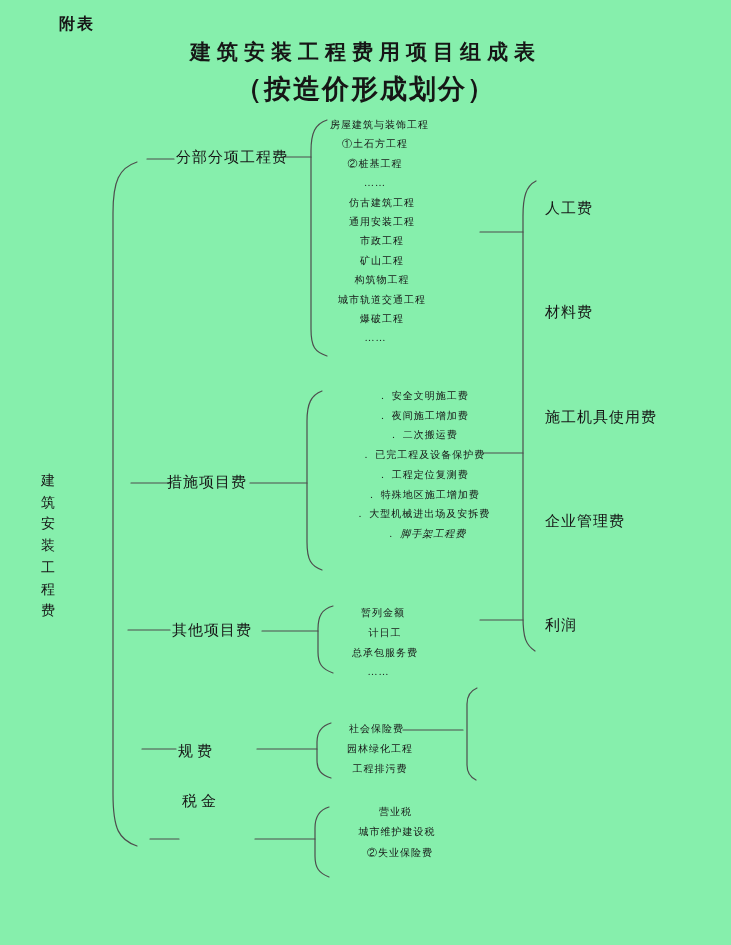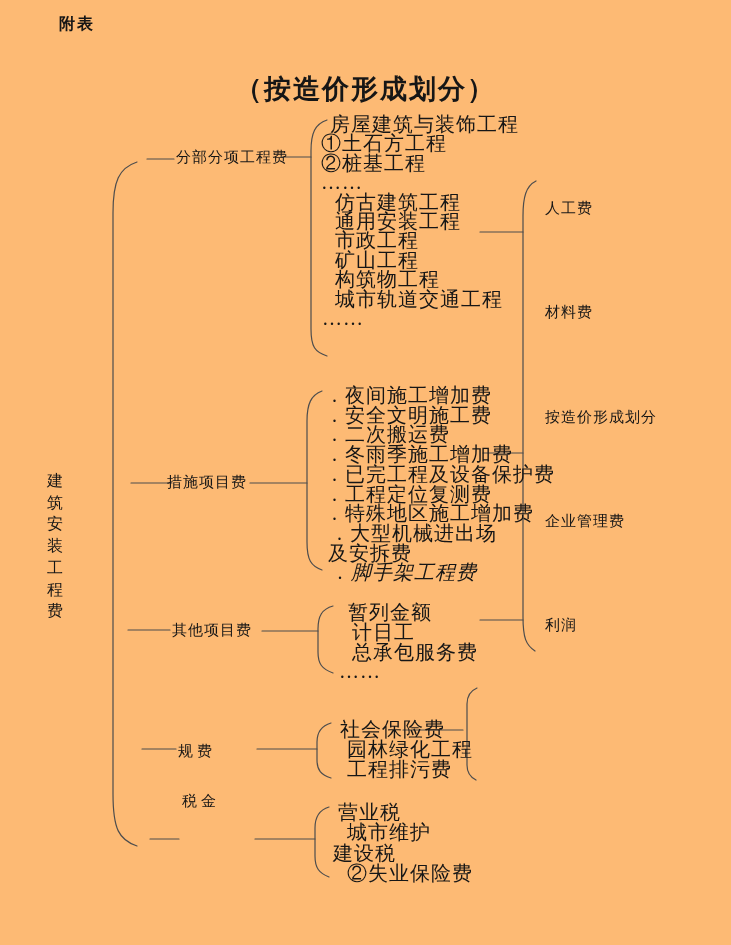--- a/index.html
+++ b/index.html
@@ -1,27 +1,27 @@
 <!DOCTYPE html>
 <html><head>
 <meta charset="utf-8">
 <style>
   html,body{margin:0;padding:0;background:#fff;}
-  .canvas{position:relative;width:731px;height:945px;background:#fdba74;overflow:hidden;
+  .canvas{position:relative;width:731px;height:945px;background:#86efac;overflow:hidden;
           font-family:"Liberation Serif", serif;color:#161616;}
   svg.wires{position:absolute;left:0;top:0;pointer-events:none;}
   .t{position:absolute;font-size:15px;letter-spacing:1px;white-space:nowrap;line-height:18px;}
   .annot{position:absolute;left:59px;top:14px;font-size:16px;font-weight:bold;letter-spacing:2px;}
   .title{position:absolute;left:0;right:0;top:38px;text-align:center;font-size:21px;
          font-weight:bold;letter-spacing:6px;}
   .subtitle{position:absolute;left:0;right:0;top:71px;text-align:center;font-size:27px;
             font-weight:bold;letter-spacing:2px;}
-  .root{position:absolute;left:47px;top:470px;width:17px;font-size:16px;line-height:21.7px;
+  .root{position:absolute;left:41px;top:470px;width:17px;font-size:14px;line-height:21.7px;
         word-break:break-all;letter-spacing:0;}
-  .group{position:absolute;font-size:20px;letter-spacing:1px;}
+  .group{position:absolute;font-size:10px;letter-spacing:1px;text-align:center;}
   .group>div{white-space:nowrap;}
   #g1{left:321px;top:115px;line-height:19.4px;}
   #g2{left:328px;top:386px;line-height:19.7px;width:190px;}
   #g3{left:339px;top:603px;line-height:19.8px;}
   #g4{left:340px;top:719px;line-height:20px;}
   #g5{left:333px;top:802px;line-height:20.4px;width:120px;}
   #gi{left:477px;top:684px;line-height:20px;}
   .p0{padding-left:0;} .p1{padding-left:1px;} .p4{padding-left:4px;} .p5{padding-left:5px;}
   .p7{padding-left:7px;} .p9{padding-left:9px;} .p10{padding-left:10px;font-style:italic;}
   .p13{padding-left:13px;} .p14{padding-left:14px;}
@@ -61,20 +61,21 @@
     <path d="M331,723 C321,726 317,733 317,742 L317,760 C317,770 321,775 331,778"></path>
     <path d="M403,730 H463"></path>
     <path d="M477,688 C470,691 467,696 467,704 L467,765 C467,773 470,777 476,780"></path>
 
     <path d="M150,839 H179"></path>
     <path d="M255,839 H315"></path>
     <path d="M329,807 C319,810 315,817 315,828 L315,856 C315,868 319,873 329,877"></path>
   </svg>
 
   <div class="annot">附表</div>
+  <div class="title">建筑安装工程费用项目组成表</div>
   <div class="subtitle">（按造价形成划分）</div>
 
   <div class="root">建筑安装工程费</div>
 
   <div class="t" style="left:176px;top:148px;">分部分项工程费</div>
   <div class="t" style="left:167px;top:473px;">措施项目费</div>
   <div class="t" style="left:172px;top:621px;">其他项目费</div>
   <div class="t ls4" style="left:178px;top:742px;">规费</div>
   <div class="t ls4" style="left:182px;top:792px;">税金</div>
 
@@ -82,28 +83,28 @@
     <div class="p9">房屋建筑与装饰工程</div>
     <div class="p0">①土石方工程</div>
     <div class="p0">②桩基工程</div>
     <div class="p0">……</div>
     <div class="p14">仿古建筑工程</div>
     <div class="p14">通用安装工程</div>
     <div class="p14">市政工程</div>
     <div class="p14">矿山工程</div>
     <div class="p14">构筑物工程</div>
     <div class="p14">城市轨道交通工程</div>
+    <div class="p14">爆破工程</div>
     <div class="p1">……</div>
   </div>
 
   <div class="group" id="g2">
+    <div class="p4"><span class="blt">.</span><span>安全文明施工费</span></div>
     <div class="p4"><span class="blt">.</span><span>夜间施工增加费</span></div>
-    <div class="p4"><span class="blt">.</span><span>安全文明施工费</span></div>
     <div class="p4"><span class="blt">.</span><span>二次搬运费</span></div>
-    <div class="p4"><span class="blt">.</span><span>冬雨季施工增加费</span></div>
     <div class="p4"><span class="blt">.</span><span>已完工程及设备保护费</span></div>
     <div class="p4"><span class="blt">.</span><span>工程定位复测费</span></div>
     <div class="p4"><span class="blt">.</span><span>特殊地区施工增加费</span></div>
     <div class="wrapA"><span class="blt">.</span><span>大型机械进出场及安拆费</span></div>
     <div class="p10"><span class="blt">.</span><span>脚手架工程费</span></div>
   </div>
 
   <div class="group" id="g3">
     <div class="p9">暂列金额</div>
     <div class="p13">计日工</div>
@@ -119,17 +120,17 @@
 
 
   <div class="group" id="g5">
     <div class="p5">营业税</div>
     <div class="wrapB">城市维护建设税</div>
     <div class="p14">②失业保险费</div>
   </div>
 
   <div class="t" style="left:545px;top:199px;">人工费</div>
   <div class="t" style="left:545px;top:303px;">材料费</div>
-  <div class="t" style="left:545px;top:408px;">按造价形成划分</div>
+  <div class="t" style="left:545px;top:408px;">施工机具使用费</div>
   <div class="t" style="left:545px;top:512px;">企业管理费</div>
   <div class="t" style="left:545px;top:616px;">利润</div>
 
 </div>
 
 </body></html>

